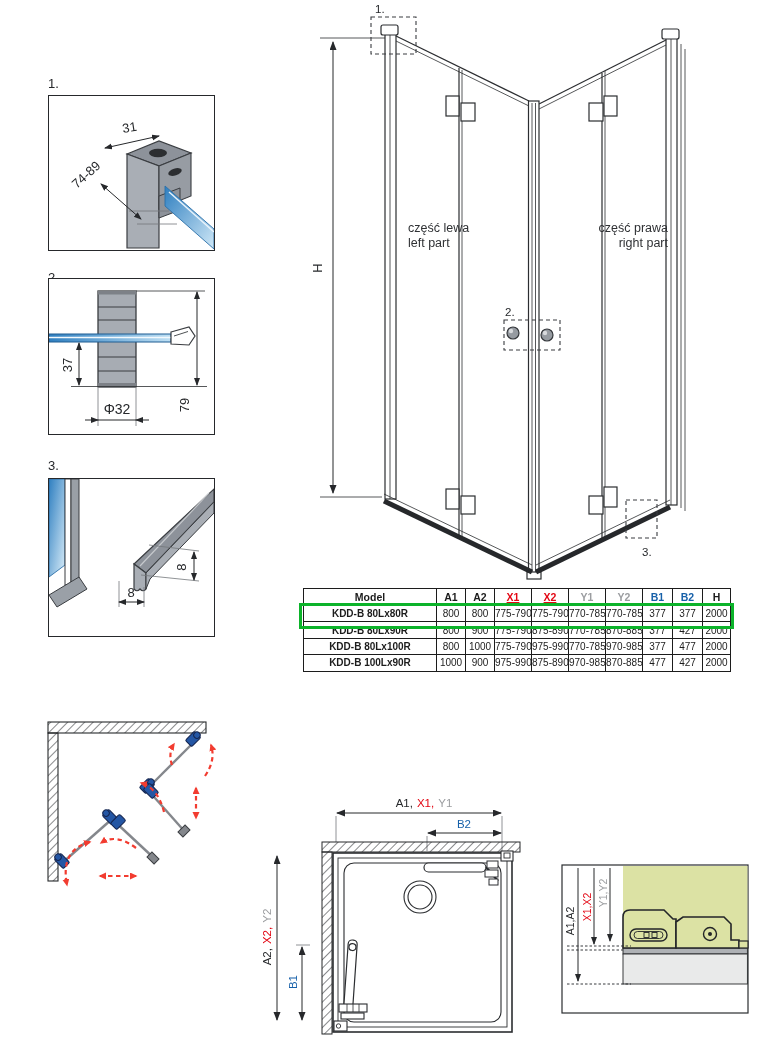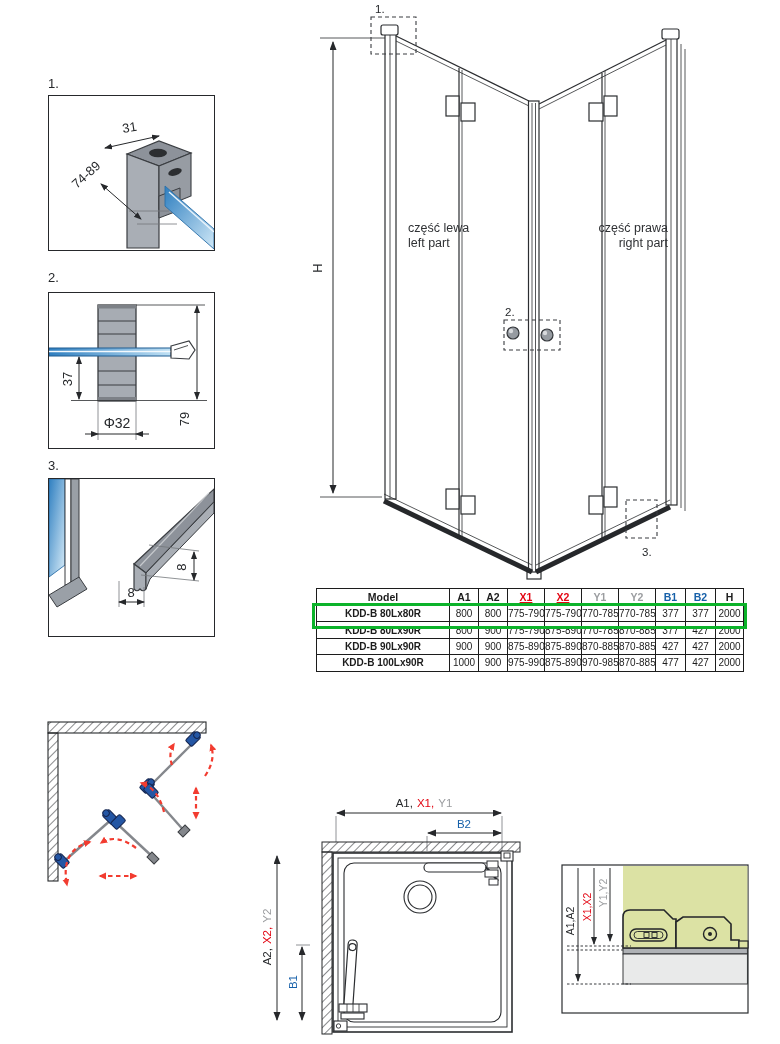--- a/index.html
+++ b/index.html
@@ -15,21 +15,21 @@
   .dimln{stroke:#26282b;stroke-width:1;fill:none;}
   .ext{stroke:#74777b;stroke-width:0.8;fill:none;}
   .dash{stroke:#3a3d41;stroke-width:1.1;fill:none;stroke-dasharray:4 3;}
   .wf{fill:#fff;stroke:#2b2d30;stroke-width:1.2;}
   .dimtxt{font-family:"Liberation Sans",sans-serif;font-size:13px;fill:#26282b;}
   .smalltxt{font-family:"Liberation Sans",sans-serif;font-size:11.5px;fill:#26282b;}
   .lbl{font-family:"Liberation Sans",sans-serif;font-size:12.5px;fill:#2f3134;}
   .redtx{fill:#e30613;} .bluetx{fill:#1660a9;} .graytx{fill:#9b9da0;}
   .redarrow{stroke:#f23c30;stroke-width:2.2;fill:none;stroke-dasharray:4.5 3.5;}
   
-  #table-wrap{position:absolute;left:316px;top:588px;width:427px;}
+  #table-wrap{position:absolute;left:303px;top:588px;width:427px;}
   table.spec{border-collapse:collapse;table-layout:fixed;width:427px;
              font-family:"Liberation Sans",sans-serif;}
   table.spec th,table.spec td{border:1.3px solid #1c1c1c;text-align:center;padding:0;
              white-space:nowrap;overflow:hidden;}
   table.spec th{font-size:10.5px;font-weight:bold;height:16px;color:#1c1c1c;}
   table.spec th.c-red{color:#e30613;text-decoration:underline;} table.spec th.c-gray{color:#9b9da0;}
   table.spec th.c-blue{color:#1660a9;}
   table.spec td{font-size:10px;height:15.4px;color:#1c1c1c;}
   table.spec td.model{font-weight:bold;}
   .hl-overlay{position:absolute;left:-4px;top:15px;width:435px;height:26px;
@@ -67,21 +67,21 @@
       <line class="dimln" x1="56" y1="52" x2="110" y2="40" marker-start="url(#m1)" marker-end="url(#m1)"></line>
       <text class="dimtxt" x="74" y="37" transform="rotate(-9 74 37)">31</text>
       <line class="ext" x1="80" y1="115" x2="120" y2="115"></line>
       <line class="ext" x1="88" y1="128" x2="128" y2="128"></line>
       <line class="dimln" x1="52" y1="88" x2="92" y2="123" marker-start="url(#m1)" marker-end="url(#m1)"></line>
       <text class="dimtxt" x="40" y="82" transform="rotate(-42 40 82)" text-anchor="middle">74-89</text>
     </svg>
   </div>
 
   <div class="box-label" style="left:48px;top:270px;">2.</div>
-  <div class="detail-box" style="left:48px;top:292px;width:165px;height:155px;">
+  <div class="detail-box" style="left:48px;top:278px;width:165px;height:155px;">
     <svg width="165" height="155" viewBox="0 0 165 155">
       <defs>
         <linearGradient id="g2" x1="0" y1="0" x2="1" y2="0">
           <stop offset="0" stop-color="#2f7fc0"></stop>
             <stop offset="1" stop-color="#bfe0f4"></stop>
         </linearGradient>
         <marker id="m2" markerWidth="9" markerHeight="8" refX="7" refY="3" orient="auto-start-reverse" markerUnits="userSpaceOnUse">
           <path d="M0,0 L8,3 L0,6 Z" fill="#26282b"></path>
         </marker>
       </defs>
@@ -274,29 +274,29 @@
             <td>900</td>
             <td>775-790</td>
             <td>875-890</td>
             <td>770-785</td>
             <td>870-885</td>
             <td>377</td>
             <td>427</td>
             <td>2000</td>
           </tr>
           <tr>
-            <td class="model">KDD-B 90Lx90R</td>
-            <td>900</td>
-            <td>900</td>
-            <td>875-890</td>
-            <td>875-890</td>
-            <td>870-885</td>
-            <td>870-885</td>
-            <td>427</td>
-            <td>427</td>
+            <td class="model">KDD-B 80Lx100R</td>
+            <td>800</td>
+            <td>1000</td>
+            <td>775-790</td>
+            <td>975-990</td>
+            <td>770-785</td>
+            <td>970-985</td>
+            <td>377</td>
+            <td>477</td>
             <td>2000</td>
           </tr>
           <tr>
             <td class="model">KDD-B 100Lx90R</td>
             <td>1000</td>
             <td>900</td>
             <td>975-990</td>
             <td>875-890</td>
             <td>970-985</td>
             <td>870-885</td>

